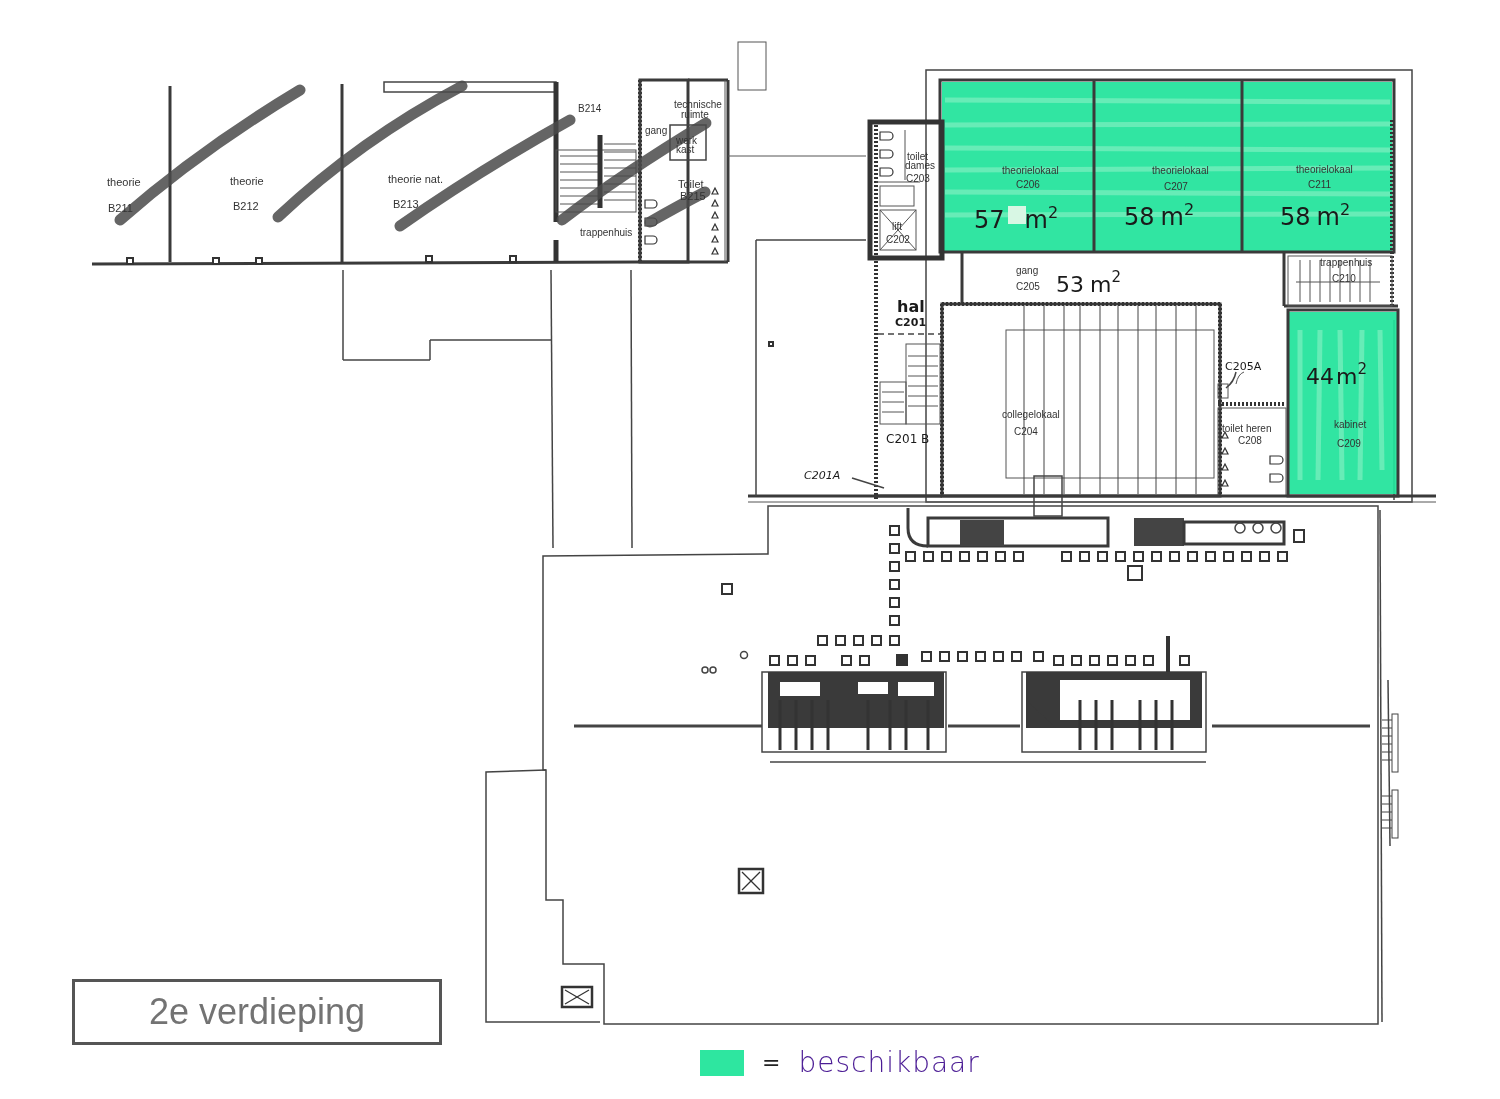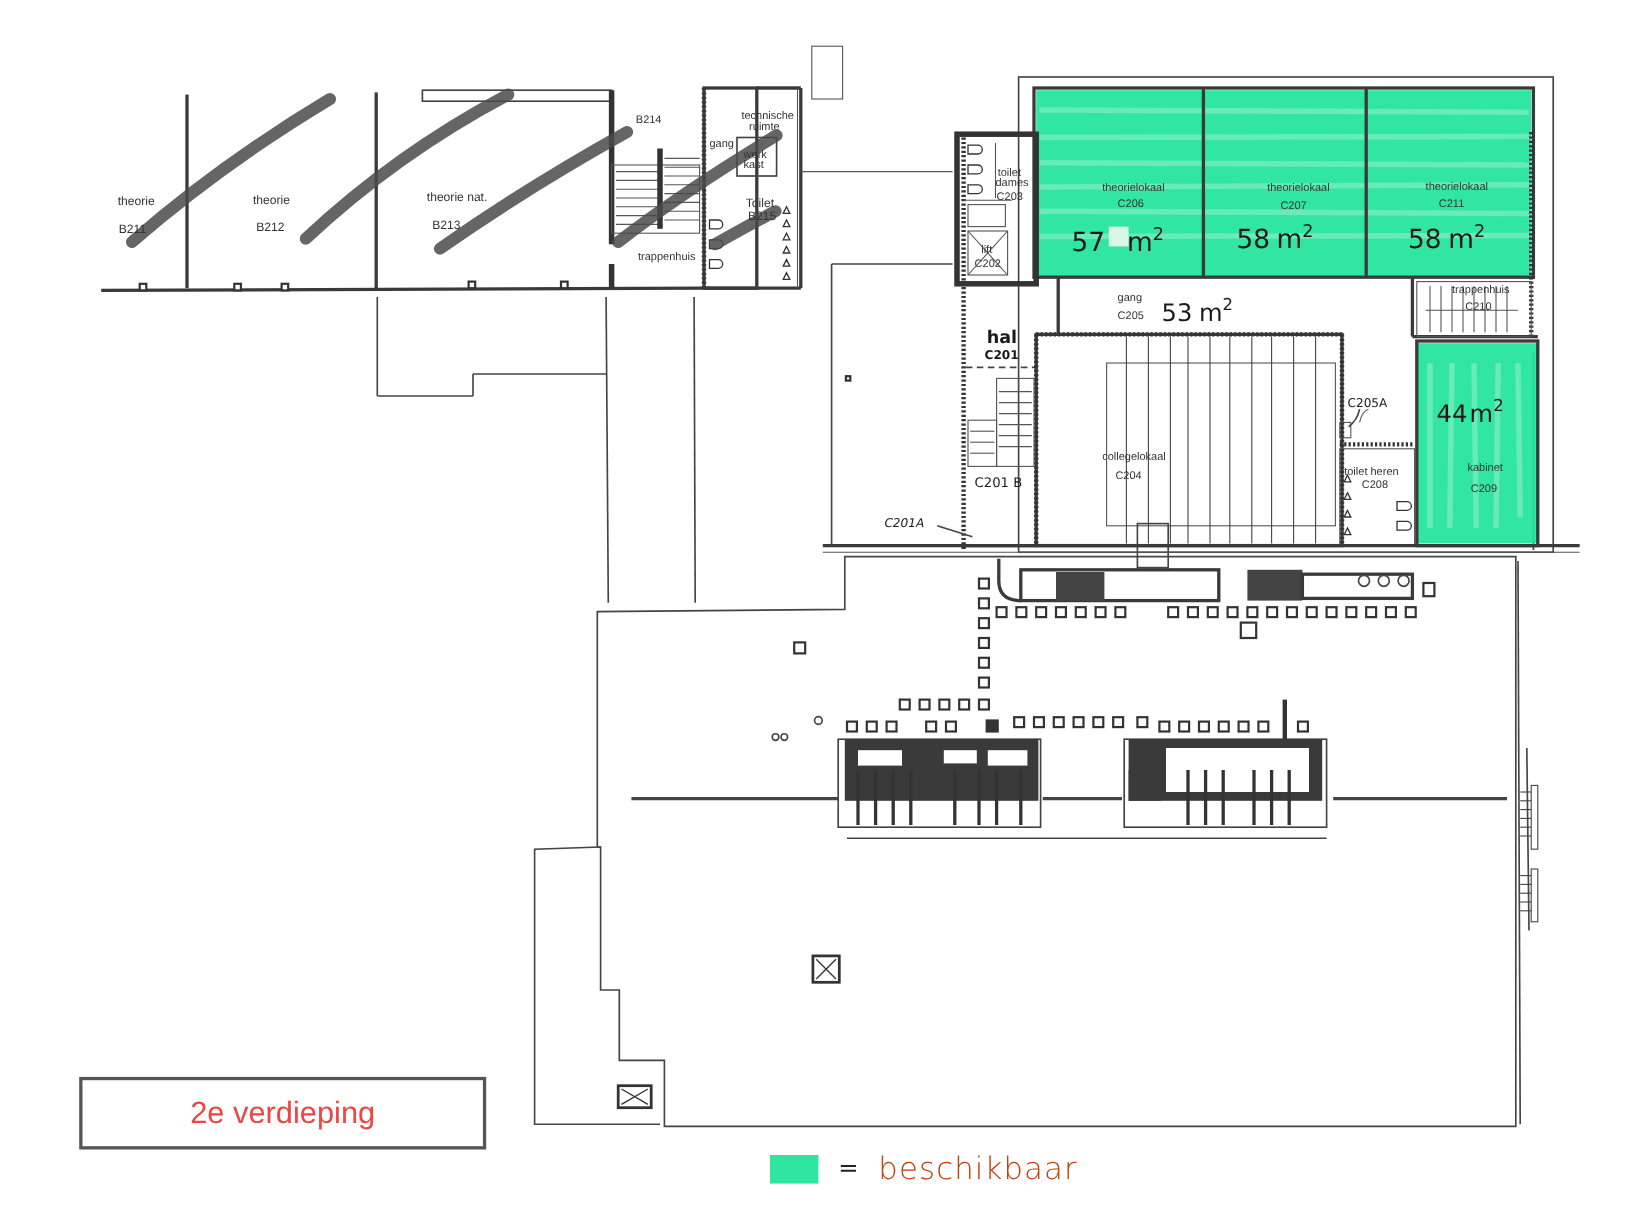--- a/index.html
+++ b/index.html
@@ -11,25 +11,25 @@
     .hair { stroke: #555; fill: none; stroke-width: 1; }
     .hatch { stroke: #333; fill: none; stroke-width: 4; stroke-dasharray: 2 2; }
     .strike { stroke: #4a4a4a; stroke-width: 11; stroke-linecap: round; fill: none; opacity: 0.85; }
     .lbl { font-family: "Liberation Sans", sans-serif; font-size: 11px; fill: #333; }
     .lbl-sm { font-family: "Liberation Sans", sans-serif; font-size: 10px; fill: #333; }
     .hand { font-family: "DejaVu Sans", sans-serif; fill: #1a1a1a; }
     .green { fill: #1fe39a; opacity: 0.92; }
     .green-stripe { stroke: #7ef0c0; stroke-width: 5; opacity: 0.7; }
     .sq { fill: #fff; stroke: #333; stroke-width: 2; }
     #title-box { position: absolute; left: 72px; top: 979px; width: 370px; height: 66px; border: 3px solid #555; box-sizing: border-box; display: flex; align-items: center; justify-content: center; background: #fff; }
-    #title-box span { font-family: "Liberation Sans", sans-serif; font-size: 28px; color: #ef4444; }
+    #title-box span { font-family: "Liberation Sans", sans-serif; font-size: 36px; color: #737373; }
     #legend { position: absolute; left: 700px; top: 1046px; display: flex; align-items: center; gap: 18px; }
     #legend .swatch { width: 44px; height: 26px; background: #2ee6a0; }
     #legend .eq { font-family: "DejaVu Sans", sans-serif; font-size: 22px; color: #222; }
-    #legend .txt { font-family: "DejaVu Sans", sans-serif; font-size: 28px; color: #c2410c; letter-spacing: 1px; font-weight: 300; }
+    #legend .txt { font-family: "DejaVu Sans", sans-serif; font-size: 28px; color: #4c1d95; letter-spacing: 1px; font-weight: 300; }
   </style>
 </head>
 <body>
 
 <svg width="1500" height="1099" viewBox="0 0 1500 1099">
 
   <g>
 
     <line x1="92" y1="264" x2="640" y2="262" class="wall"></line>
 

